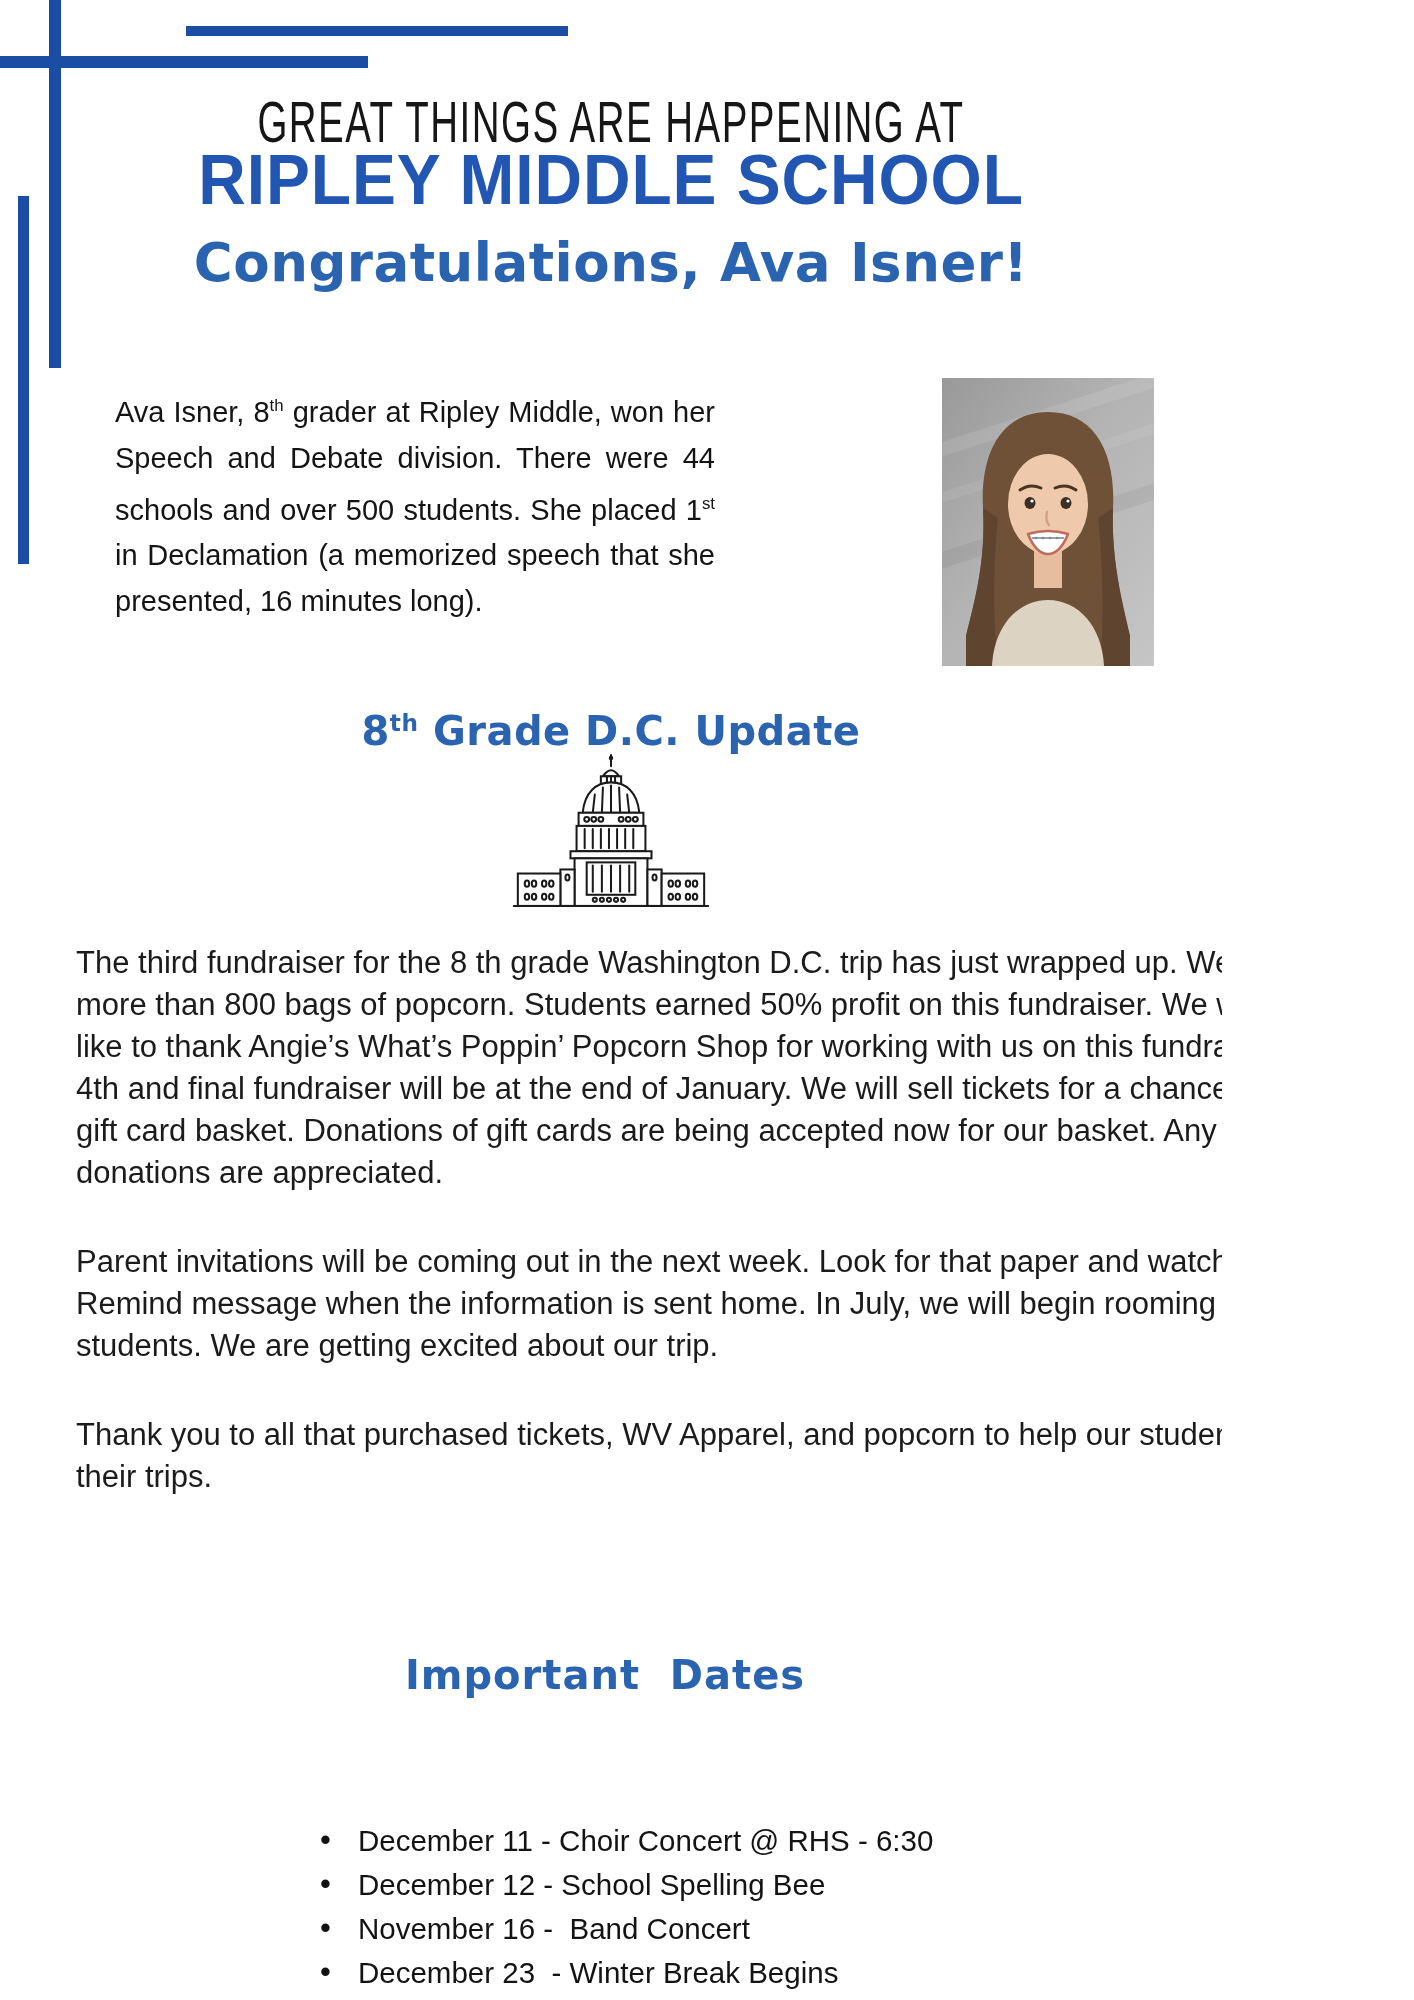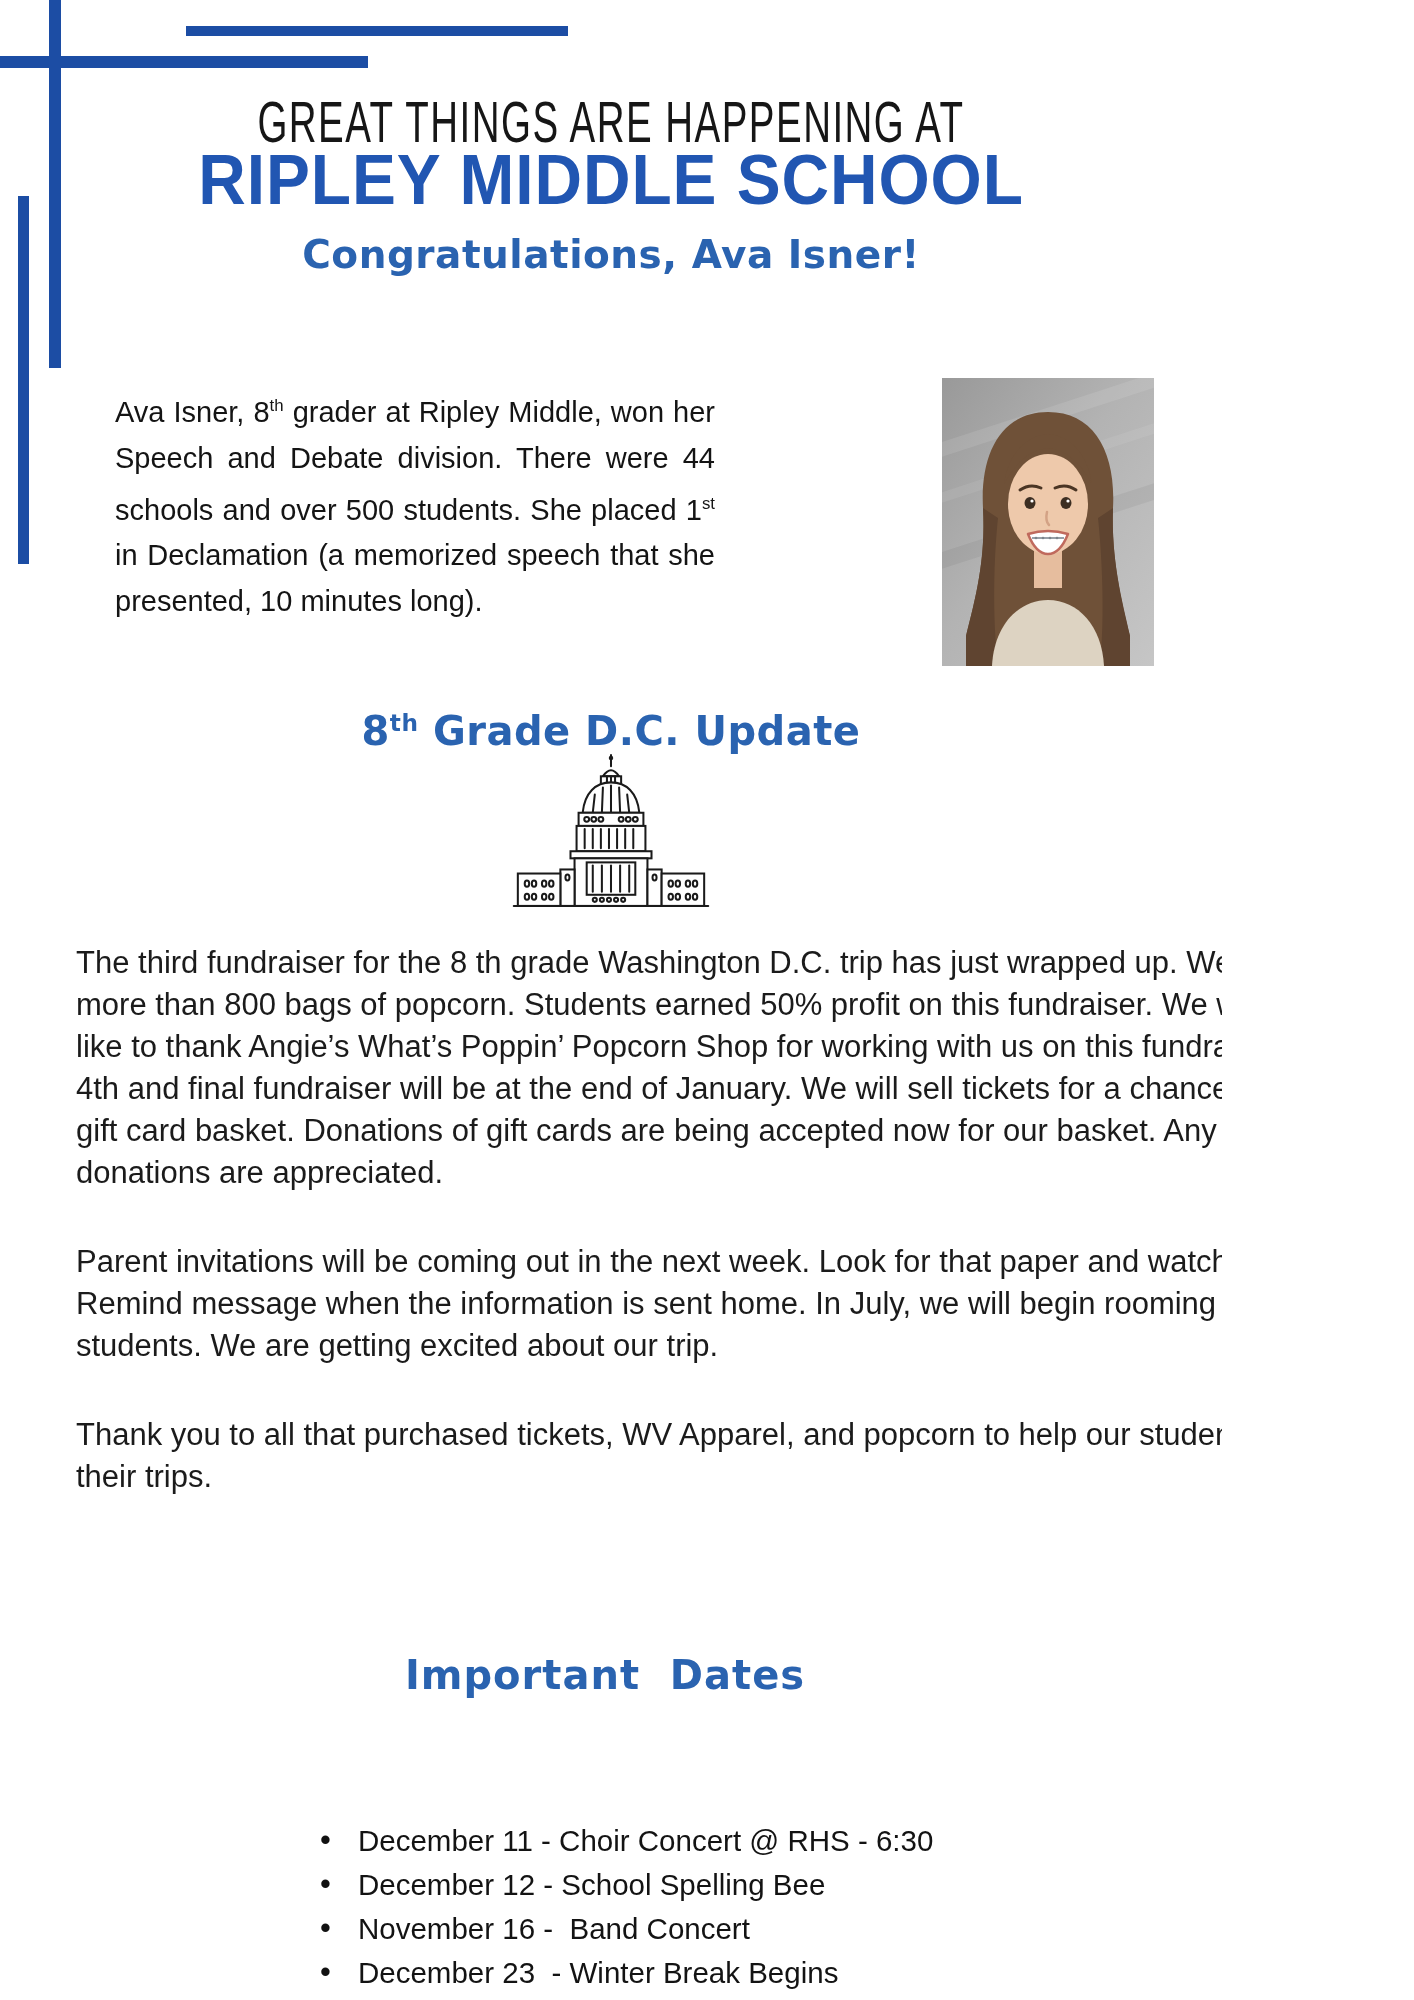--- a/index.html
+++ b/index.html
@@ -30,21 +30,21 @@
   .title {
     position:absolute; left:0; right:0; top:140px;
     text-align:center; white-space:nowrap;
     font-size:70px; font-weight:800; letter-spacing:1px; color:#2156b2;
     transform:scaleX(0.94); transform-origin:center top;
   }
   .congrats {
     position:absolute; left:0; right:0; top:232px;
     text-align:center; white-space:pre-wrap;
     font-family:"DejaVu Sans", sans-serif;
-    font-size:39px; font-weight:700; letter-spacing:0.5px; color:#2a63b0;
+    font-size:53px; font-weight:700; letter-spacing:0.5px; color:#2a63b0;
   }
 
   
   .feature-text {
     position:absolute; left:115px; top:383px; width:600px;
     font-size:29px; line-height:46px; color:#141414;
     text-align:justify;
   }
   .feature-text sup, .dc-heading sup { font-size:0.58em; }
   .photo {
@@ -99,21 +99,21 @@
 
   <div class="decor decor-v-a"></div>
   <div class="decor decor-v-b"></div>
   <div class="decor decor-h-a"></div>
   <div class="decor decor-h-b"></div>
 
   <div class="eyebrow">GREAT THINGS ARE HAPPENING AT</div>
   <div class="title">RIPLEY MIDDLE SCHOOL</div>
   <div class="congrats">Congratulations, Ava Isner!</div>
 
-  <div class="feature-text"><span>Ava Isner, 8</span><sup>th</sup><span> grader at Ripley Middle, won her Speech and Debate division. There were 44 schools and over 500 students. She placed 1</span><sup>st</sup><span> in Declamation (a memorized speech that she presented, 10 minutes long).</span></div>
+  <div class="feature-text"><span>Ava Isner, 8</span><sup>th</sup><span> grader at Ripley Middle, won her Speech and Debate division. There were 44 schools and over 500 students. She placed 1</span><sup>st</sup><span> in Declamation (a memorized speech that she presented, 16 minutes long).</span></div>
 
   <svg class="photo" viewBox="0 0 212 288" xmlns="http://www.w3.org/2000/svg">
     <defs>
       <linearGradient id="bg" x1="0" y1="0" x2="1" y2="1">
         <stop offset="0" stop-color="#999999"></stop>
         <stop offset="0.45" stop-color="#b3b3b3"></stop>
         <stop offset="1" stop-color="#c6c6c6"></stop>
       </linearGradient>
     </defs>
     <rect width="212" height="288" fill="url(#bg)"></rect>

